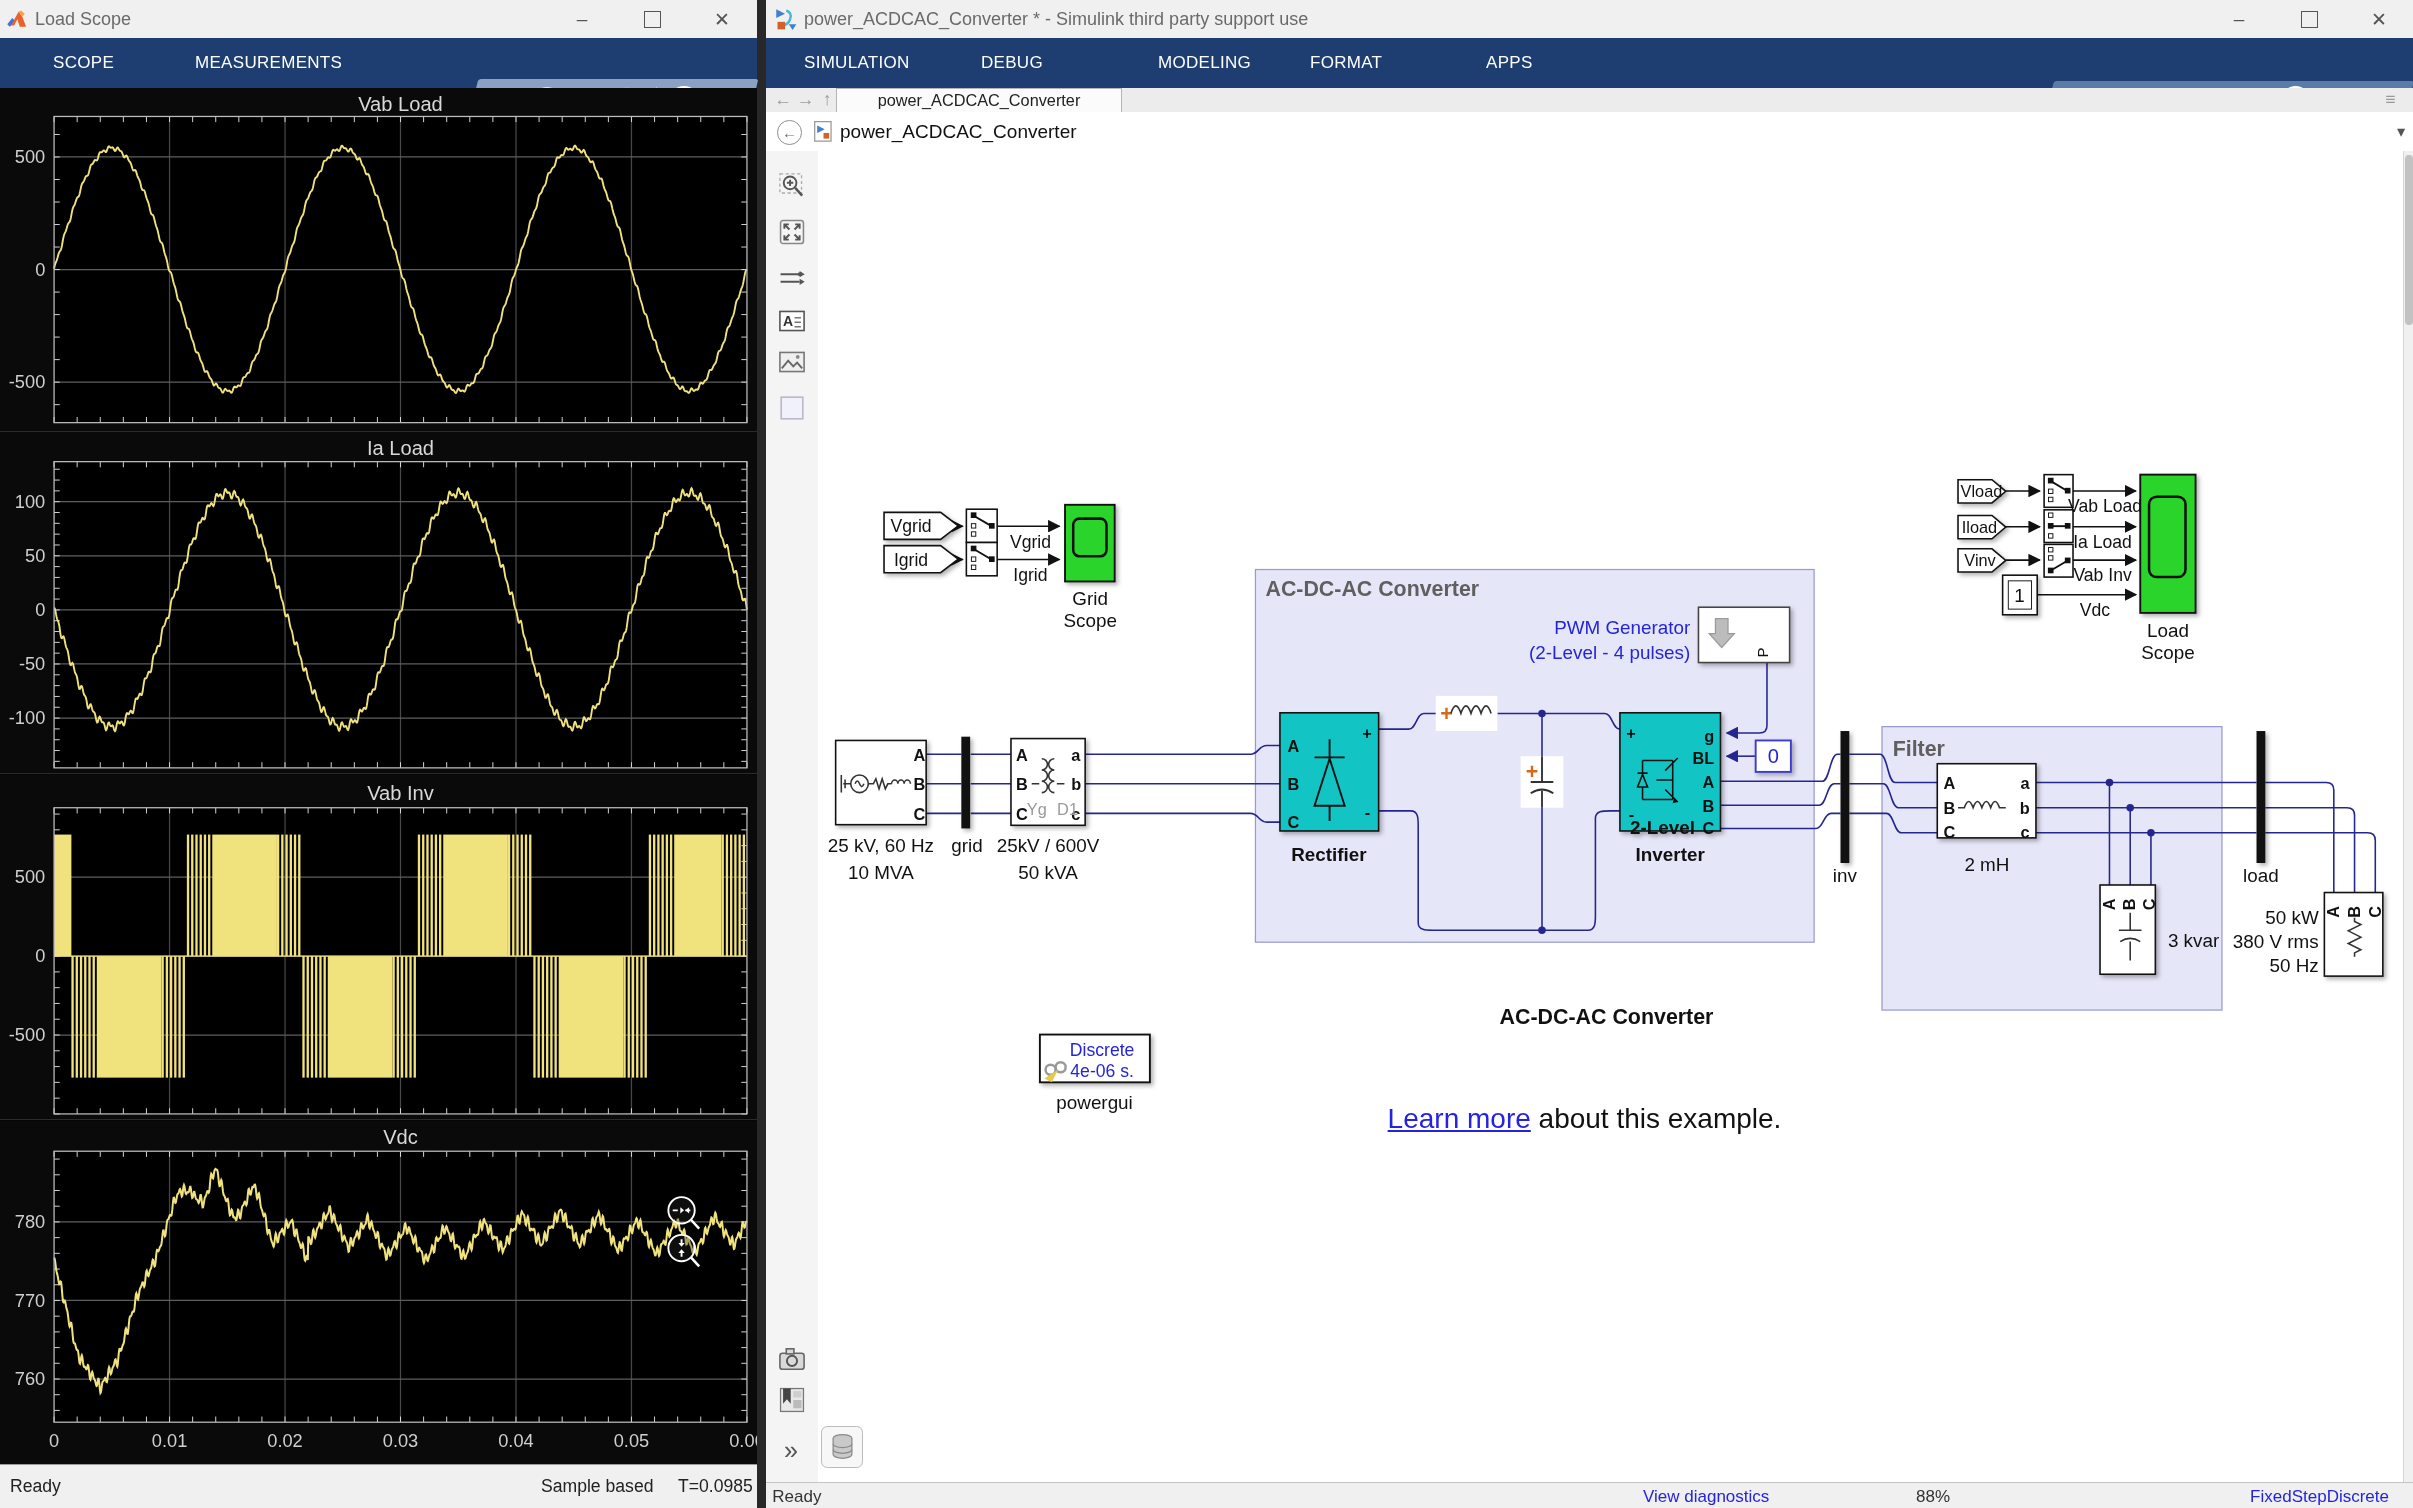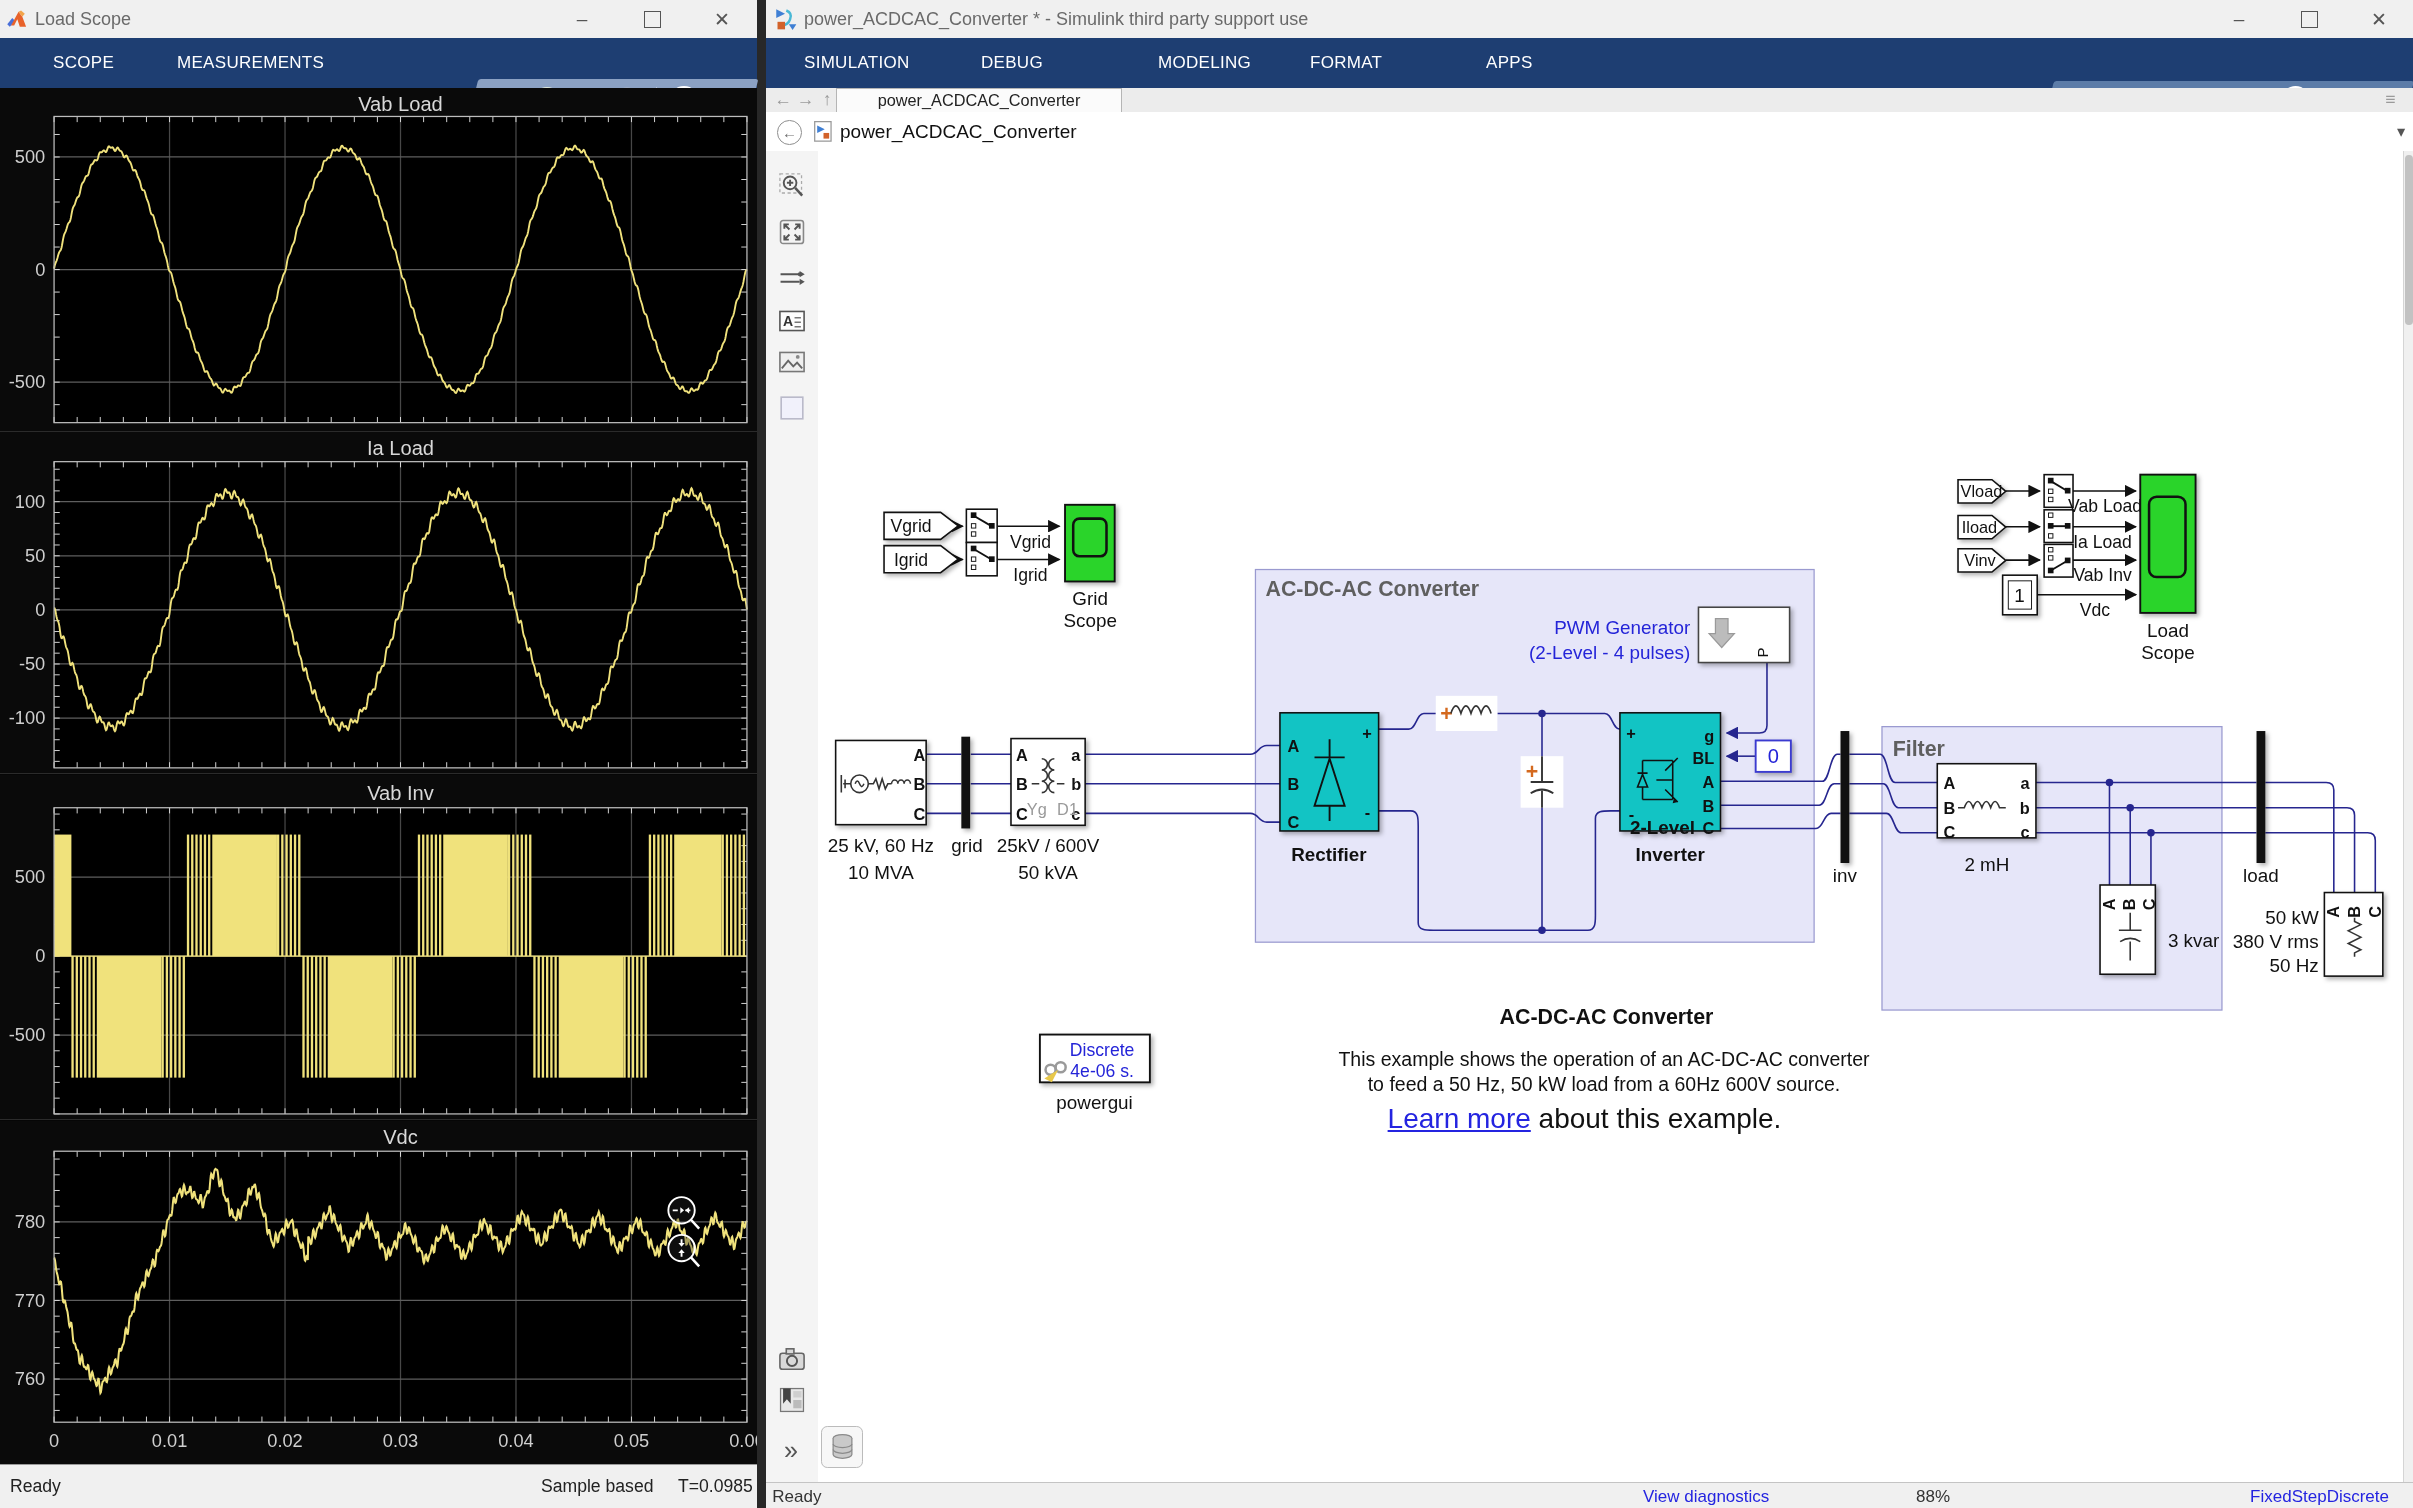--- a/index.html
+++ b/index.html
@@ -68,21 +68,21 @@
       <div class="wbtn">
           <span class="maxbox"></span>
         </div>
       <div class="wbtn">
           <span>✕</span>
         </div>
     </div>
   </div>
   <div class="ribbon">
     <span class="rtab" style="left:53px">SCOPE</span>
-    <span class="rtab" style="left:177px">MEASUREMENTS</span>
+    <span class="rtab" style="left:195px">MEASUREMENTS</span>
     <div class="stripL" style="left:473px;width:280px"></div>
     <div class="icn" style="left:491px;top:47px;width:33px;height:33px">
       <svg width="30" height="30" viewBox="0 0 48 48">
           <g stroke="#2e2e2e" stroke-width="3" fill="#e9edf4">
         <circle cx="26" cy="28" r="9"></circle>
             <path d="M26 14v6M26 36v6M12 28h6M34 28h6M16 18l4 4M36 38l-4 -4M36 18l-4 4M16 38l4 -4"></path>
           </g>
         <polygon points="18,6 30,6 24,16" fill="#9db4e0" stroke="#44508c" stroke-width="2"></polygon>
       </svg>
     </div>
@@ -1169,24 +1169,20 @@
           <circle cx="1670" cy="1702" r="8" fill="none" stroke="#9a9a9a" stroke-width="4"></circle>
           <circle cx="1686" cy="1698" r="8" fill="none" stroke="#9a9a9a" stroke-width="4"></circle>
           <polygon points="1660,1716 1682,1702 1672,1722" fill="#e8c84a"></polygon>
         </g>
       </g>
       <text class="lbl" x="1740" y="1764">powergui</text>
     </svg>
 
     
     <div class="desc" style="left:600px;top:854px;width:377px;font-size:21.4px;font-weight:bold">AC-DC-AC Converter</div>
-    <div class="desc" style="left:497px;top:896px;width:578px;font-size:19.5px;line-height:25px">
-      <div>This example shows the operation of an AC-DC-AC converter</div>
-      <div>to feed a 50 Hz, 50 kW load from a 60Hz 600V source.</div>
-    </div>
     <div class="desc" style="left:515px;top:952px;width:503px;font-size:28px">
       <span class="dlink">Learn more</span><span> about this example.</span>
     </div>
 
     
     <div class="abs" style="left:3.1px;top:1275px;width:40px;height:40px;border:1.3px solid #bbb;border-radius:6.3px;background:#f7f7f7;display:flex;align-items:center;justify-content:center">
       <svg width="25" height="28" viewBox="0 0 40 44">
           <ellipse cx="20" cy="8" rx="15" ry="6" fill="#c9c9c9" stroke="#8a8a8a" stroke-width="2"></ellipse>
           <path d="M5 8 V34 a15 6 0 0 0 30 0 V8" fill="#c9c9c9" stroke="#8a8a8a" stroke-width="2"></path>
           <path d="M5 17 a15 6 0 0 0 30 0 M5 26 a15 6 0 0 0 30 0" fill="none" stroke="#8a8a8a" stroke-width="2"></path>

